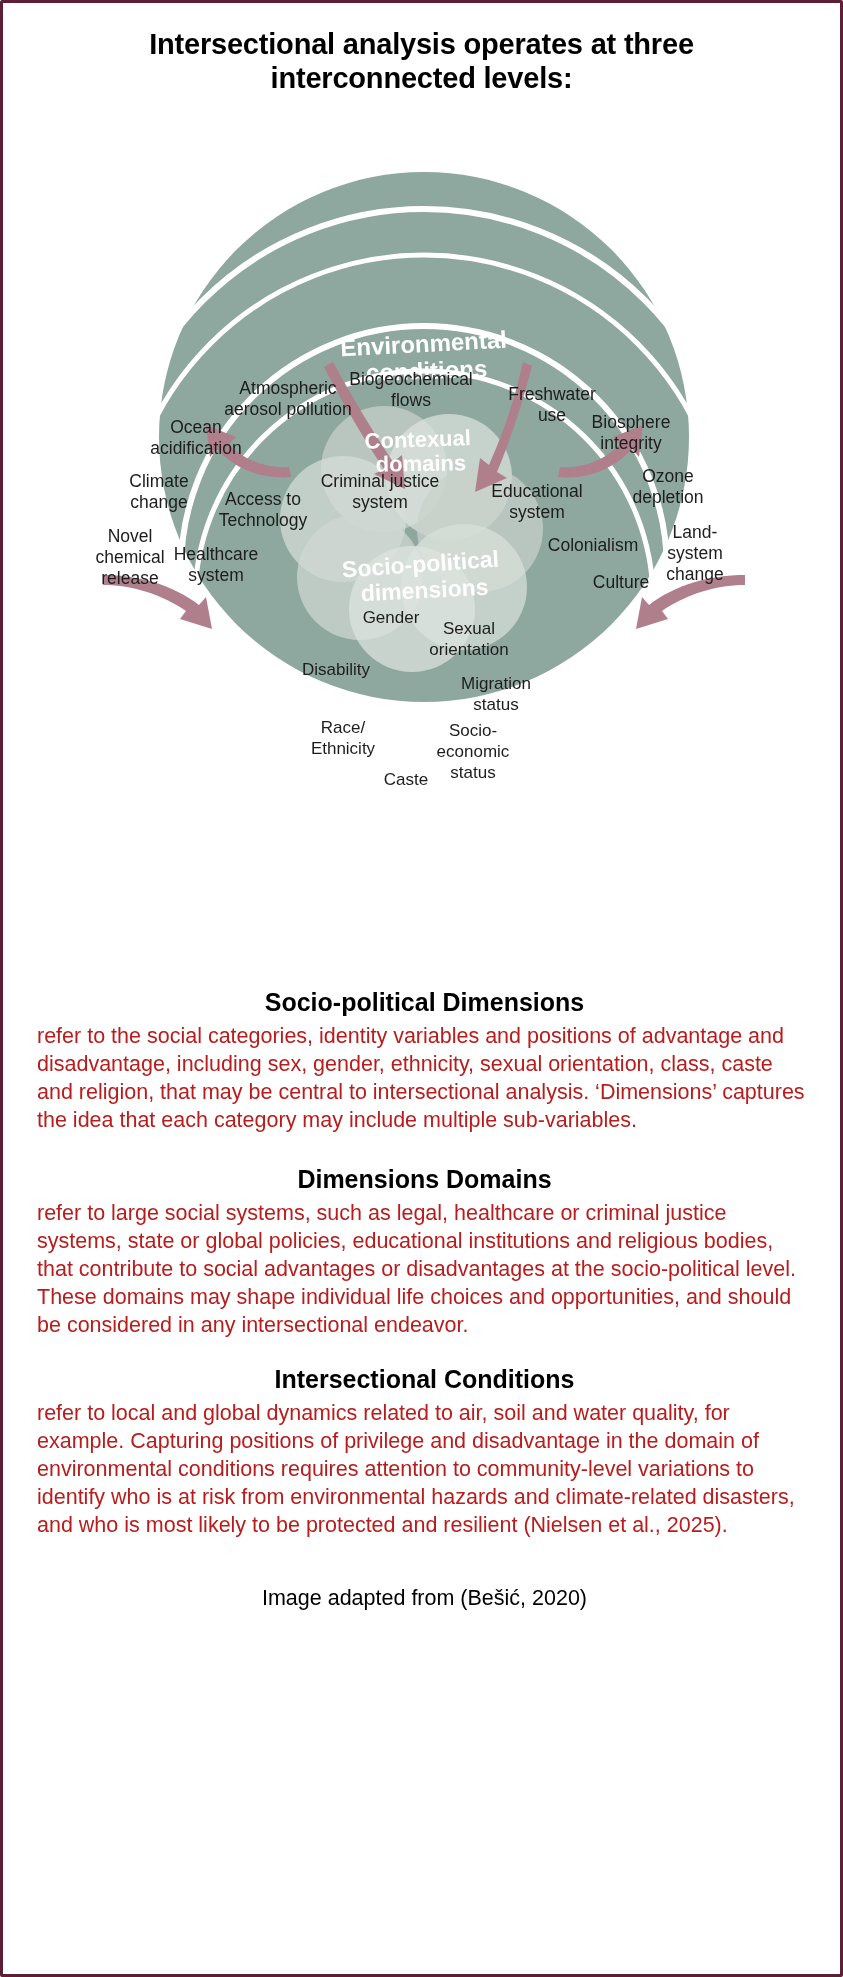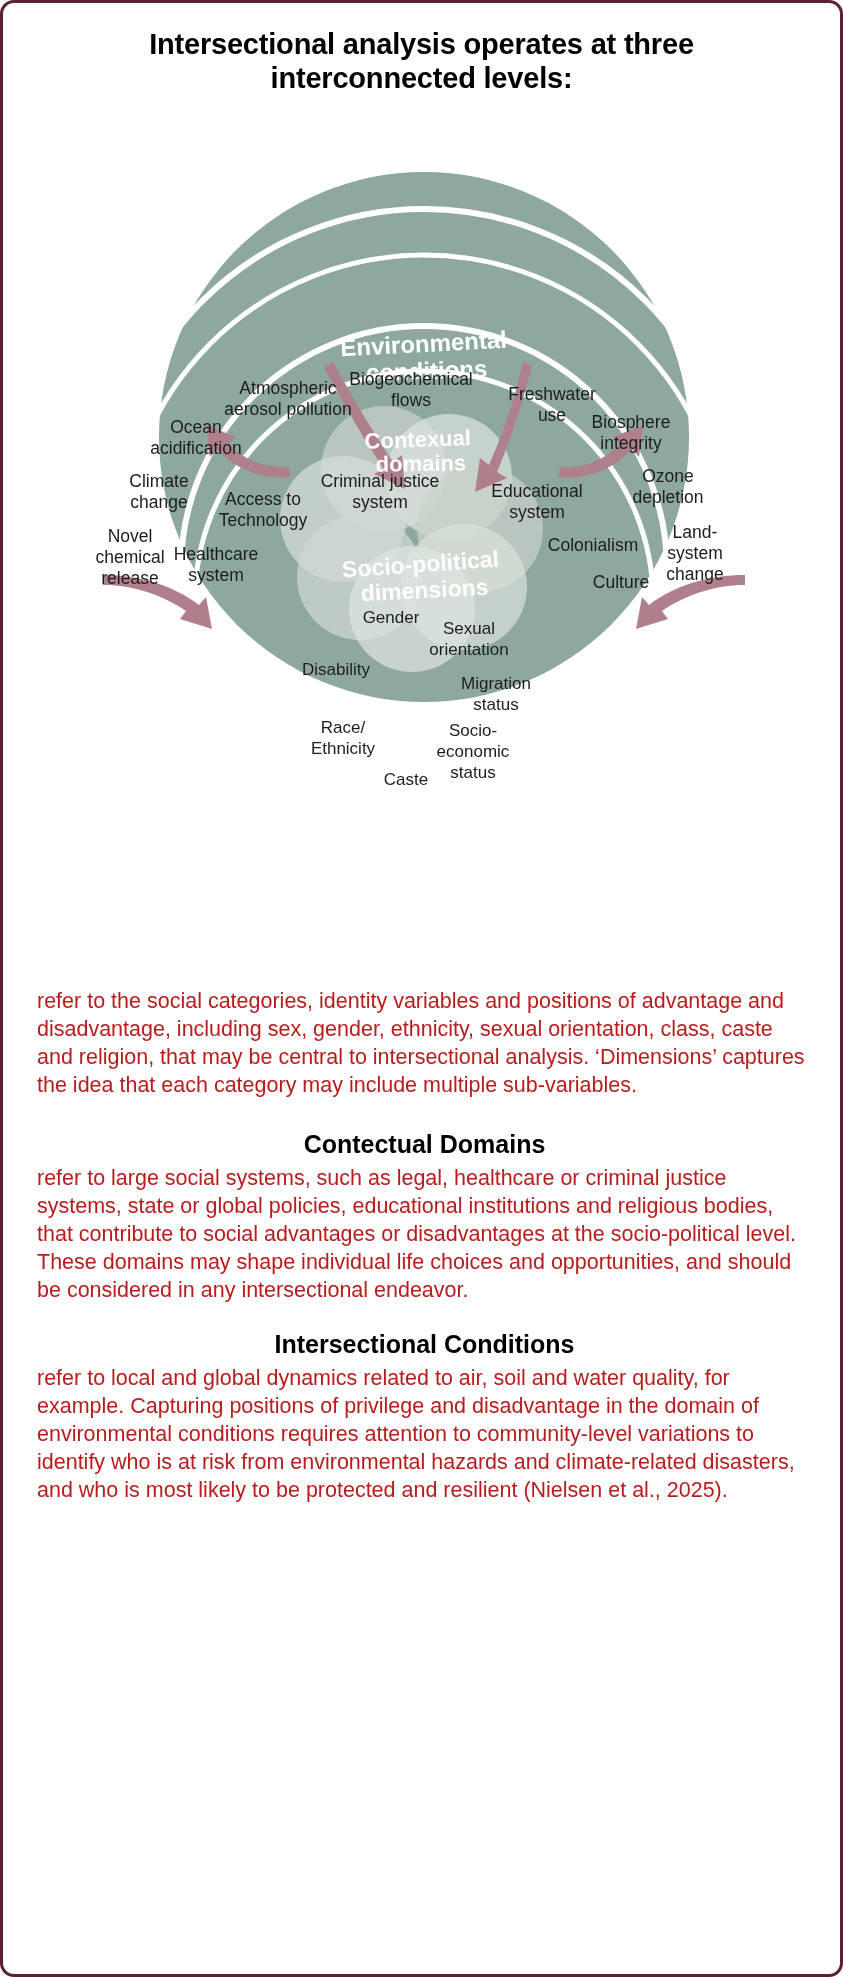--- a/index.html
+++ b/index.html
@@ -13,21 +13,21 @@
     font-family: "Liberation Sans", sans-serif;
     overflow: hidden;
   }
   #page {
     position: relative;
     width: 843px;
     height: 1977px;
     box-sizing: border-box;
     background: #ffffff;
     border: 3px solid #5c1f35;
-    border-radius: 14px;
+    border-radius: 2px;
   }
 
   
   .title {
     margin: 0;
     padding: 24px 40px 0 40px;
     text-align: center;
     font-size: 29px;
     line-height: 1.18;
     font-weight: bold;
@@ -217,32 +217,34 @@
         <text x="470" y="661" text-anchor="middle">status</text>
 
         <text x="403" y="668" text-anchor="middle">Caste</text>
       </g>
     </svg>
   </div>
 
   <div class="sections">
 
     <div>
+      <div class="sec-head">Socio-political Dimensions</div>
       <p class="sec-body">refer to the social categories, identity variables and positions of advantage and disadvantage, including sex, gender, ethnicity, sexual orientation, class, caste and religion, that may be central to intersectional analysis. ‘Dimensions’ captures the idea that each category may include multiple sub-variables.</p>
     </div>
 
     <div class="sec-gap"></div>
 
     <div>
-      <div class="sec-head">Contectual Domains</div>
+      <div class="sec-head">Dimensions Domains</div>
       <p class="sec-body">refer to large social systems, such as legal, healthcare or criminal justice systems, state or global policies, educational institutions and religious bodies, that contribute to social advantages or disadvantages at the socio-political level. These domains may shape individual life choices and opportunities, and should be considered in any intersectional endeavor.</p>
     </div>
 
     <div class="sec-gap-sm"></div>
 
     <div>
       <div class="sec-head">Intersectional Conditions</div>
       <p class="sec-body">refer to local and global dynamics related to air, soil and water quality, for example. Capturing positions of privilege and disadvantage in the domain of environmental conditions requires attention to community-level variations to identify who is at risk from environmental hazards and climate-related disasters, and who is most likely to be protected and resilient (Nielsen et al., 2025).</p>
     </div>
 
+    <div class="credit">Image adapted from (Bešić, 2020)</div>
   </div>
 
 </div>
 
 </body></html>

